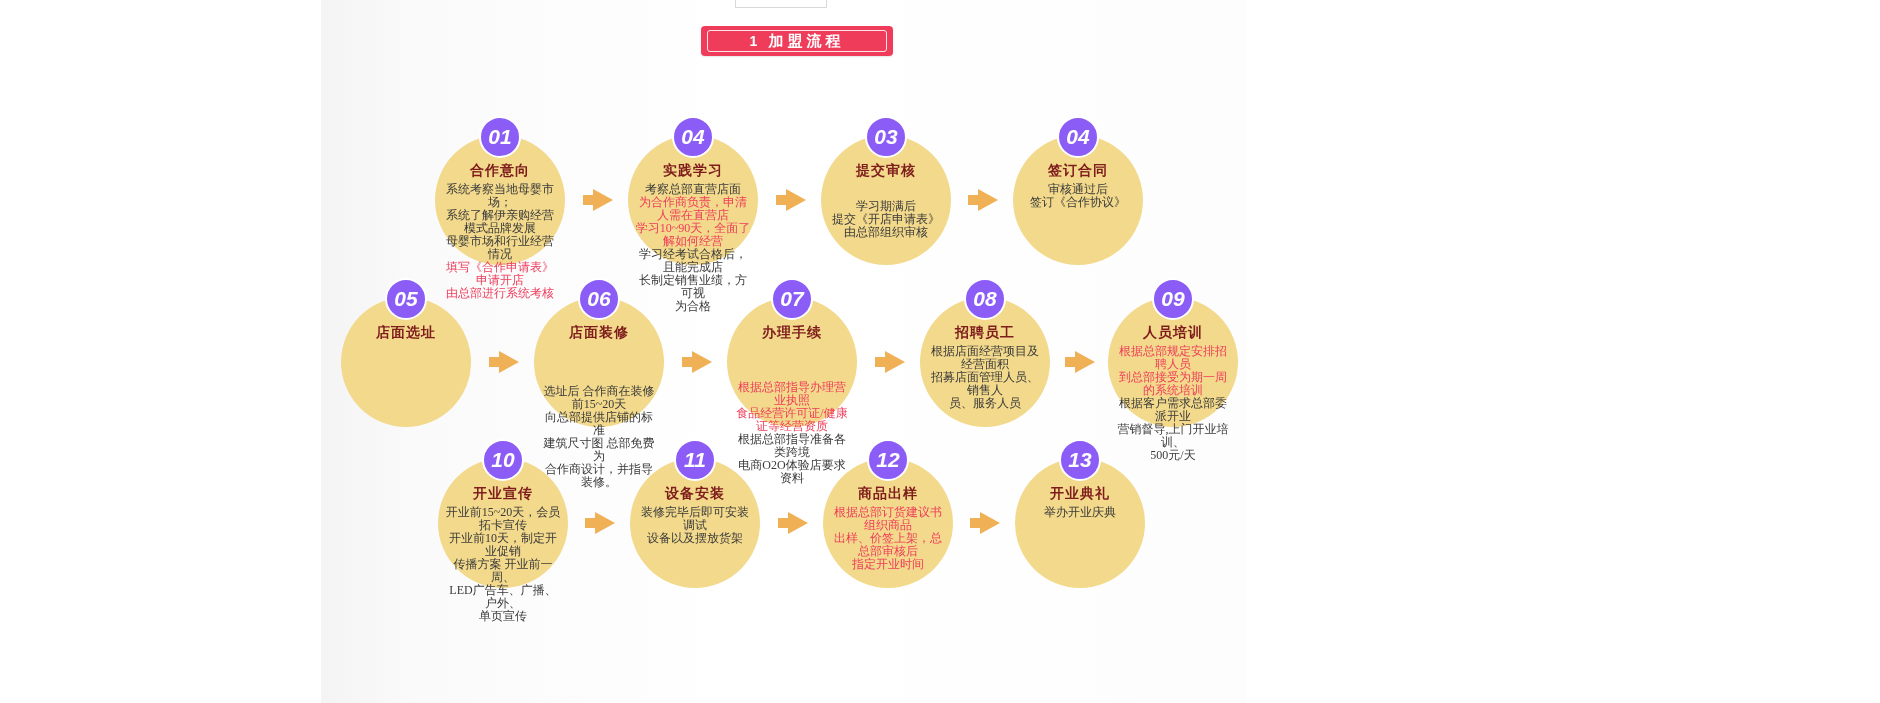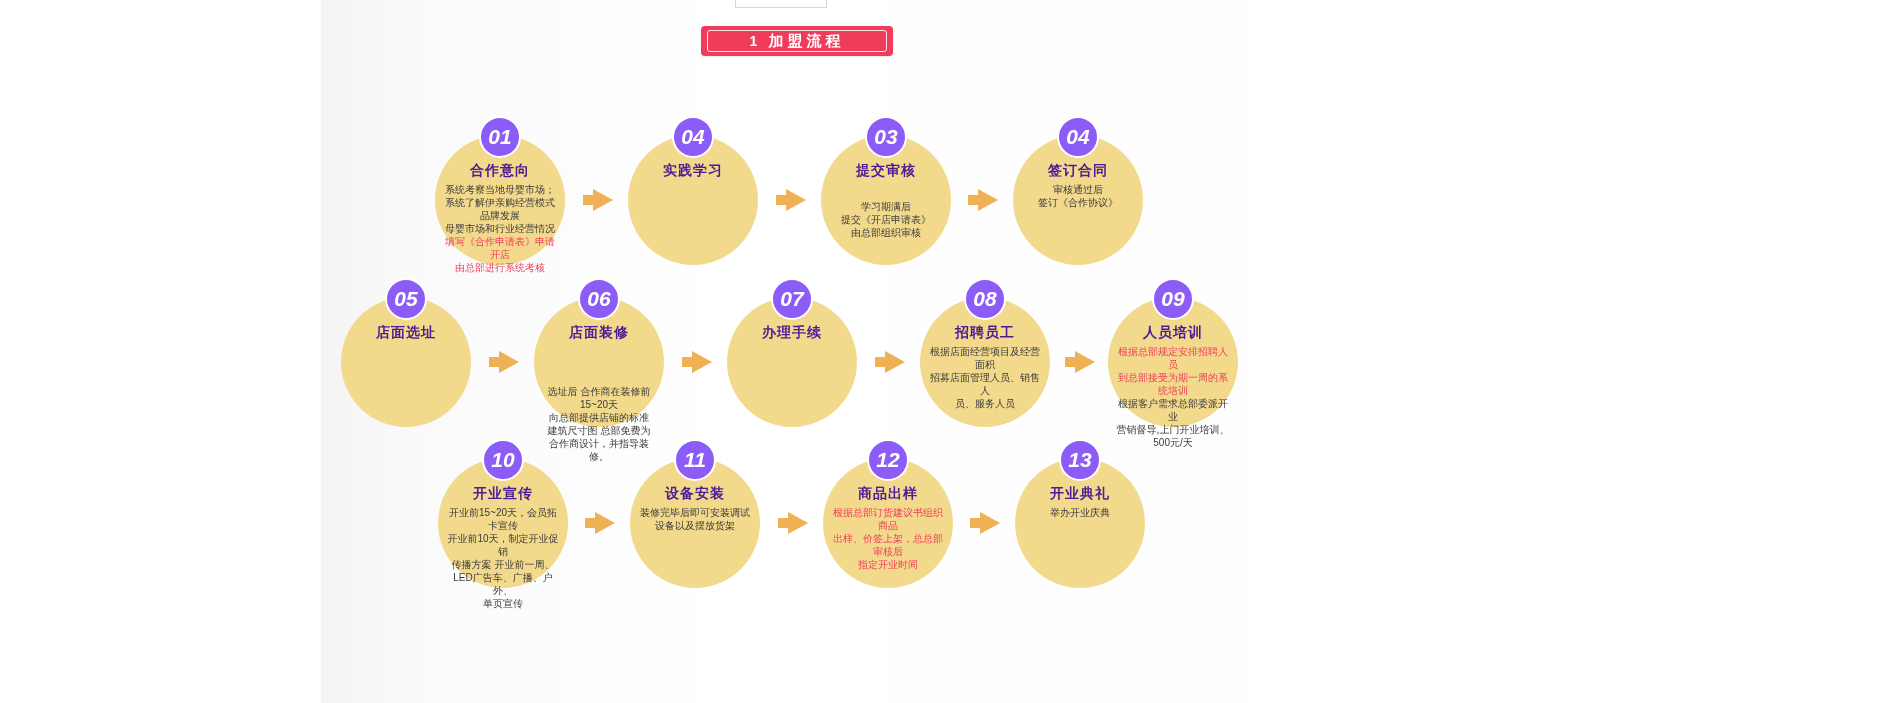--- a/index.html
+++ b/index.html
@@ -104,34 +104,35 @@
     font-weight: bold;
     font-style: italic;
     display: flex;
     align-items: center;
     justify-content: center;
     letter-spacing: 0px;
     border: 2px solid #ffffff;
     box-sizing: border-box;
   }
   .node-title {
-    color: #4c1d95;
+    color: #7f1d1d;
     font-size: 14px;
     font-weight: bold;
     letter-spacing: 1px;
     margin-bottom: 6px;
     line-height: 1;
     white-space: nowrap;
   }
   .node-body {
-    font-size: 10px;
+    font-size: 12px;
     line-height: 13px;
     text-align: center;
     color: #3a3a3a;
     width: 118px;
+    font-family: Liberation Serif, serif;
   }
   .node-body .hi {
     color: #ef3c5b;
   }
 
   
   .arrow {
     position: absolute;
     width: 0;
     height: 0;
@@ -168,20 +169,28 @@
           <div>系统考察当地母婴市场；</div>
           <div>系统了解伊亲购经营模式品牌发展</div>
           <div>母婴市场和行业经营情况</div>
           <div class="hi">填写《合作申请表》申请开店</div>
           <div class="hi">由总部进行系统考核</div>
         </div>
       </div>
       <div class="node" style="left: 628px; top: 135px;">
         <div class="badge">04</div>
         <div class="node-title">实践学习</div>
+        <div class="node-body">
+          <div>考察总部直营店面</div>
+          <div class="hi">为合作商负责，申清人需在直营店</div>
+          <div class="hi">学习10~90天，全面了解如何经营</div>
+          <div>学习经考试合格后，且能完成店</div>
+          <div>长制定销售业绩，方可视</div>
+          <div>为合格</div>
+        </div>
       </div>
       <div class="node" style="left: 821px; top: 135px; gap: 17px;">
         <div class="badge">03</div>
         <div class="node-title">提交审核</div>
         <div class="node-body">
           <div>学习期满后</div>
           <div>提交《开店申请表》</div>
           <div>由总部组织审核</div>
         </div>
       </div>
@@ -203,20 +212,26 @@
         <div class="node-body">
           <div>选址后 合作商在装修前15~20天</div>
           <div>向总部提供店铺的标准</div>
           <div>建筑尺寸图 总部免费为</div>
           <div>合作商设计，并指导装修。</div>
         </div>
       </div>
       <div class="node" style="left: 727px; top: 297px; gap: 36px;">
         <div class="badge">07</div>
         <div class="node-title">办理手续</div>
+        <div class="node-body">
+          <div class="hi">根据总部指导办理营业执照</div>
+          <div class="hi">食品经营许可证/健康证等经营资质</div>
+          <div>根据总部指导准备各类跨境</div>
+          <div>电商O2O体验店要求资料</div>
+        </div>
       </div>
       <div class="node" style="left: 920px; top: 297px;">
         <div class="badge">08</div>
         <div class="node-title">招聘员工</div>
         <div class="node-body">
           <div>根据店面经营项目及经营面积</div>
           <div>招募店面管理人员、销售人</div>
           <div>员、服务人员</div>
         </div>
       </div>

